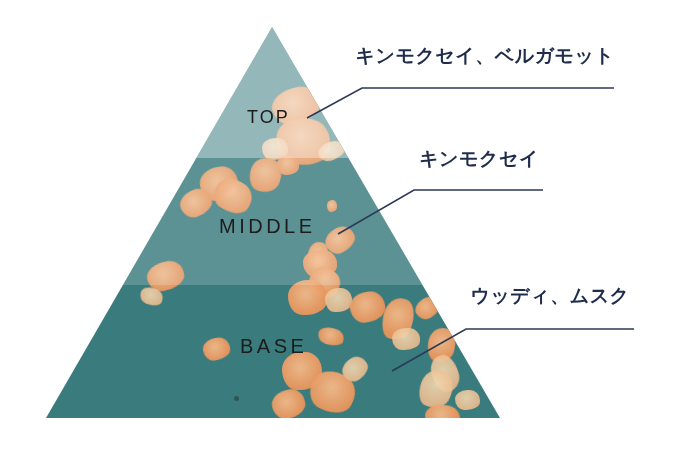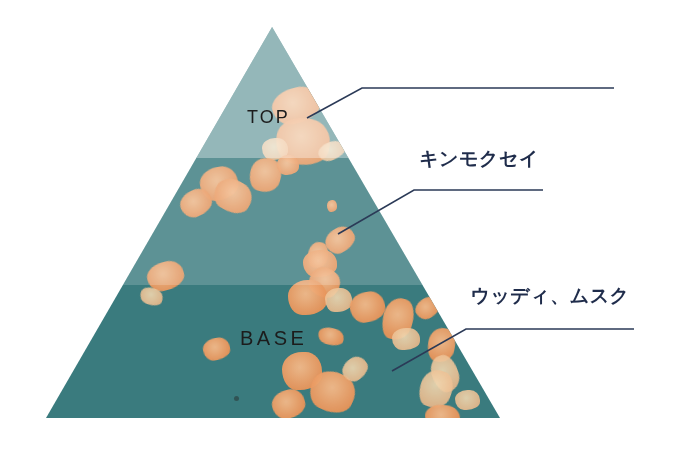--- a/index.html
+++ b/index.html
@@ -28,21 +28,21 @@
   .tier-overlay.top{top:0;height:131px;background:rgba(255,255,255,.46);}
   .tier-overlay.middle{top:131px;height:127px;background:rgba(255,255,255,.18);}
   .tier-overlay.base{top:258px;height:133px;background:rgba(0,0,0,0);}
   
   .tier-label{
     position:absolute;color:var(--label-black,#1c1c1c);font-weight:normal;
     letter-spacing:3.5px;font-size:20px;line-height:1;white-space:nowrap;
   }
   .label-top{left:247px;top:108px;font-size:18px;letter-spacing:2px;}
   .label-middle{left:219px;top:216px;}
-  .label-base{left:240px;top:328px;}
+  .label-base{left:240px;top:336px;}
   
   .callouts{position:absolute;left:0;top:0;width:700px;height:450px;pointer-events:none;}
   .callouts polyline{fill:none;stroke:var(--line-navy,#2b3a57);stroke-width:1.6;}
   
   .note{
     position:absolute;color:var(--note-navy,#1f2c4b);font-size:19px;font-weight:600;
     letter-spacing:.5px;text-align:center;white-space:nowrap;line-height:1;
   }
   .note-top{left:352px;top:46px;width:266px;}
   .note-middle{left:404px;top:149px;width:150px;}
@@ -90,24 +90,26 @@
     <div class="petal" style="left:379px;top:378px;width:35px;height:25px;transform:rotate(5deg);"></div>
     <div class="petal pale" style="left:409px;top:363px;width:25px;height:20px;"></div>
     <div class="petal speck" style="left:188px;top:369px;width:5px;height:5px;"></div>
 
     <div class="tier-overlay top"></div>
     <div class="tier-overlay middle"></div>
     <div class="tier-overlay base"></div>
   </div>
 
   <div class="tier-label label-top">TOP</div>
+  <div class="tier-label label-middle">MIDDLE</div>
   <div class="tier-label label-base">BASE</div>
 
   <svg class="callouts" viewBox="0 0 700 450">
     <polyline points="307,118 362,88 614,88"></polyline>
     <polyline points="338,234 414,190 543,190"></polyline>
     <polyline points="392,371 466,329 634,329"></polyline>
   </svg>
 
+  <div class="note note-top">キンモクセイ、ベルガモット</div>
   <div class="note note-base">ウッディ、ムスク</div>
   <div class="note note-middle">キンモクセイ</div>
 
 </div>
 
 </body></html>

